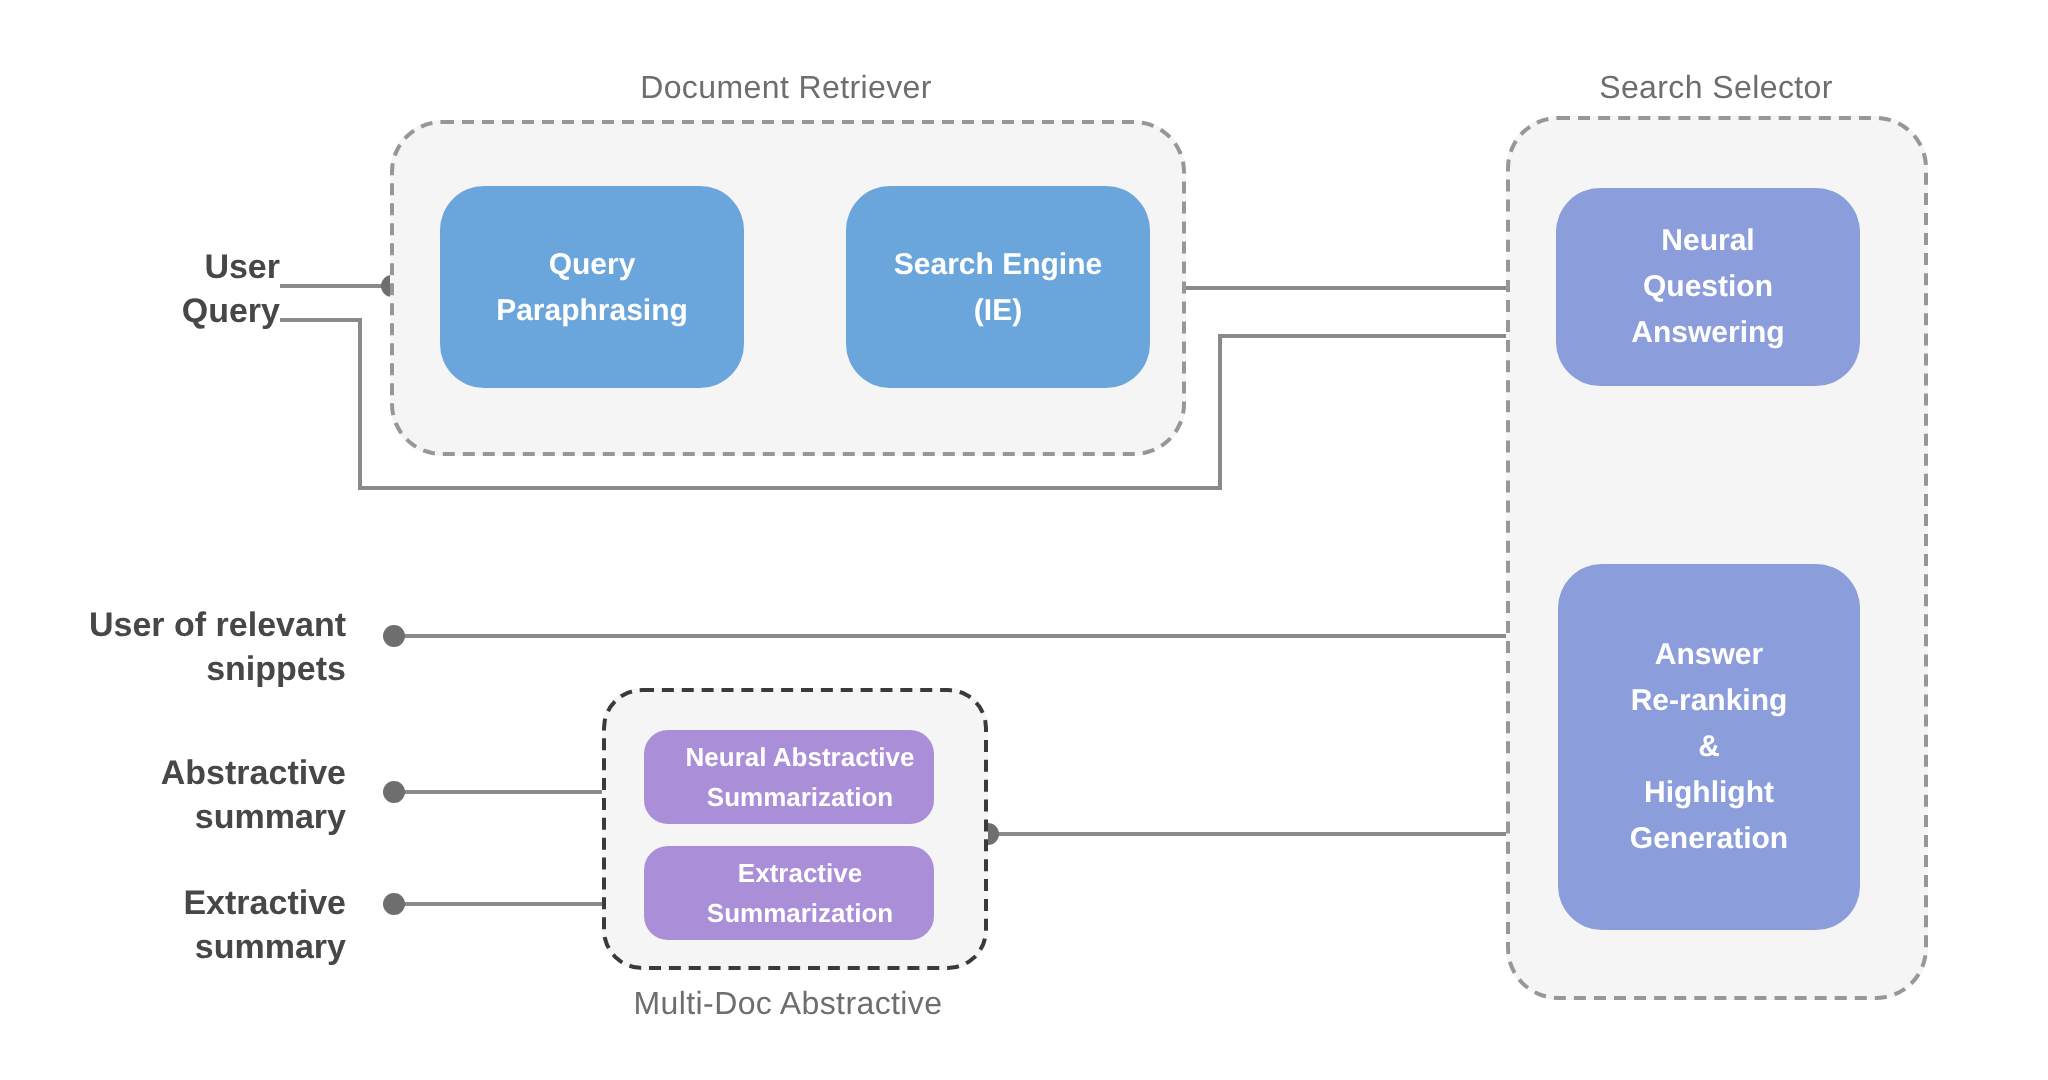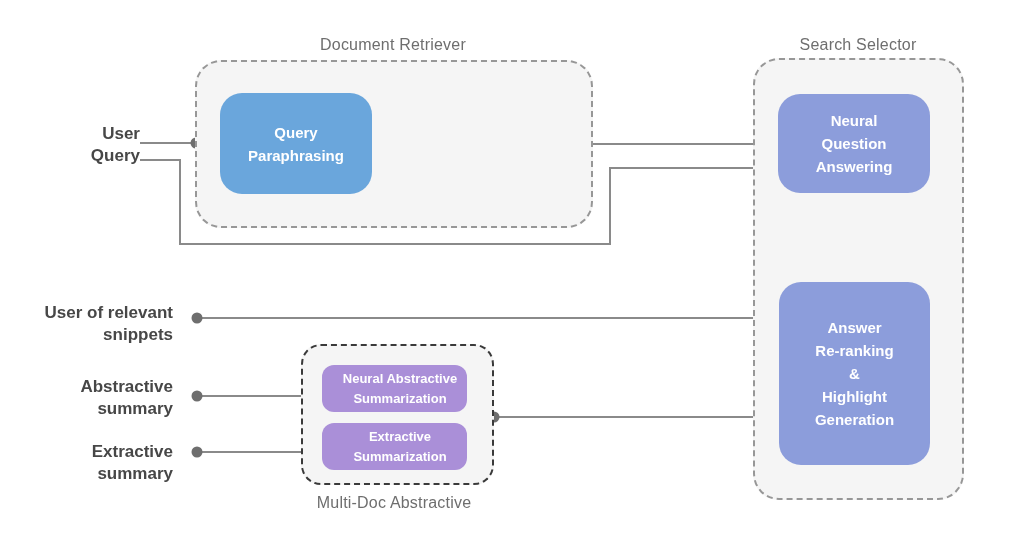--- a/index.html
+++ b/index.html
@@ -93,20 +93,22 @@
 
   <div class="group-title" style="left:858px;top:36px;">Search Selector</div>
   <div class="group" style="left:753px;top:58px;width:211px;height:442px;"></div>
 
   <div class="group dark" style="left:301px;top:344px;width:193px;height:141px;"></div>
   <div class="group-title" style="left:394px;top:494px;">Multi-Doc Abstractive</div>
 
   <div class="node blue" style="left:220px;top:93px;width:152px;height:101px;">Query
 Paraphrasing</div>
 
+  <div class="node blue" style="left:423px;top:93px;width:152px;height:101px;">Search Engine
+(IE)</div>
 
   <div class="node periwinkle" style="left:778px;top:94px;width:152px;height:99px;">Neural
 Question
 Answering</div>
 
   <div class="node periwinkle" style="left:779px;top:282px;width:151px;height:183px;">Answer
 Re-ranking
 &amp;
 Highlight
 Generation</div>

